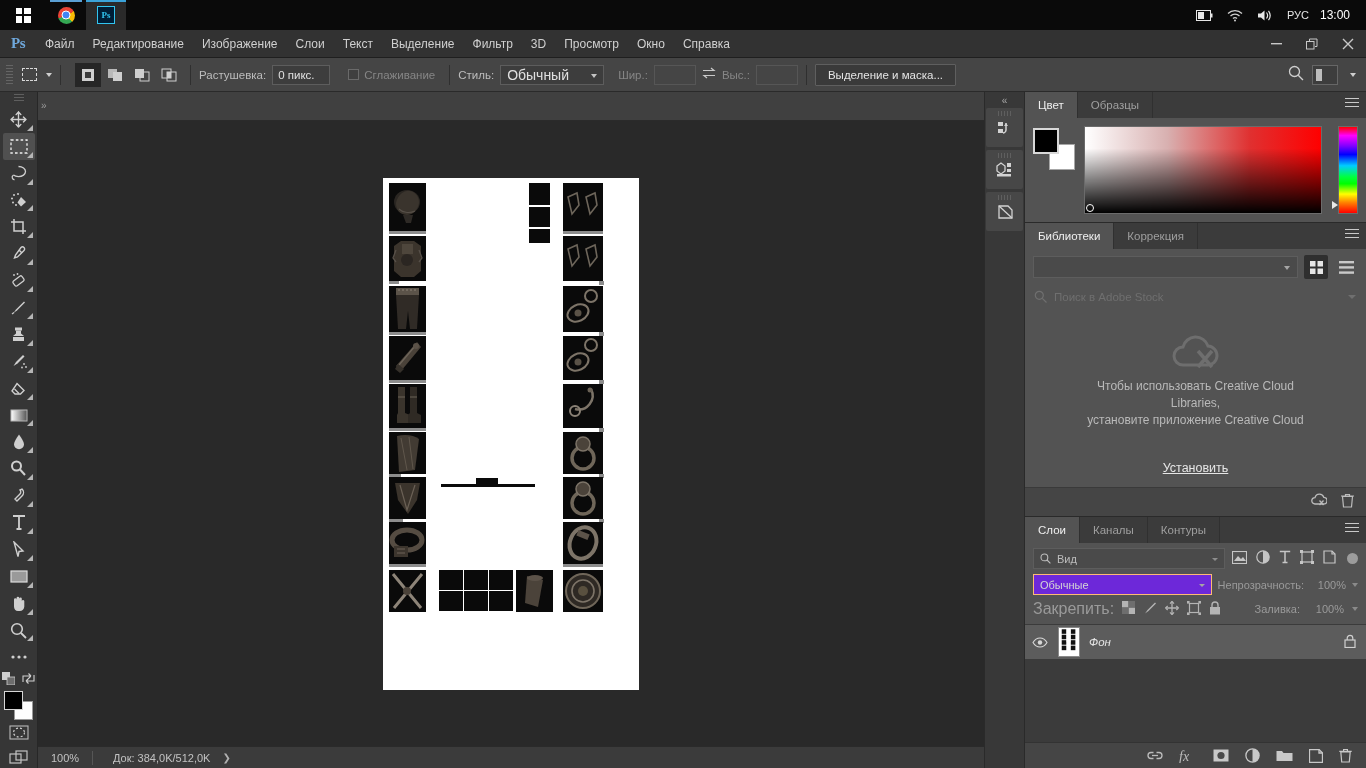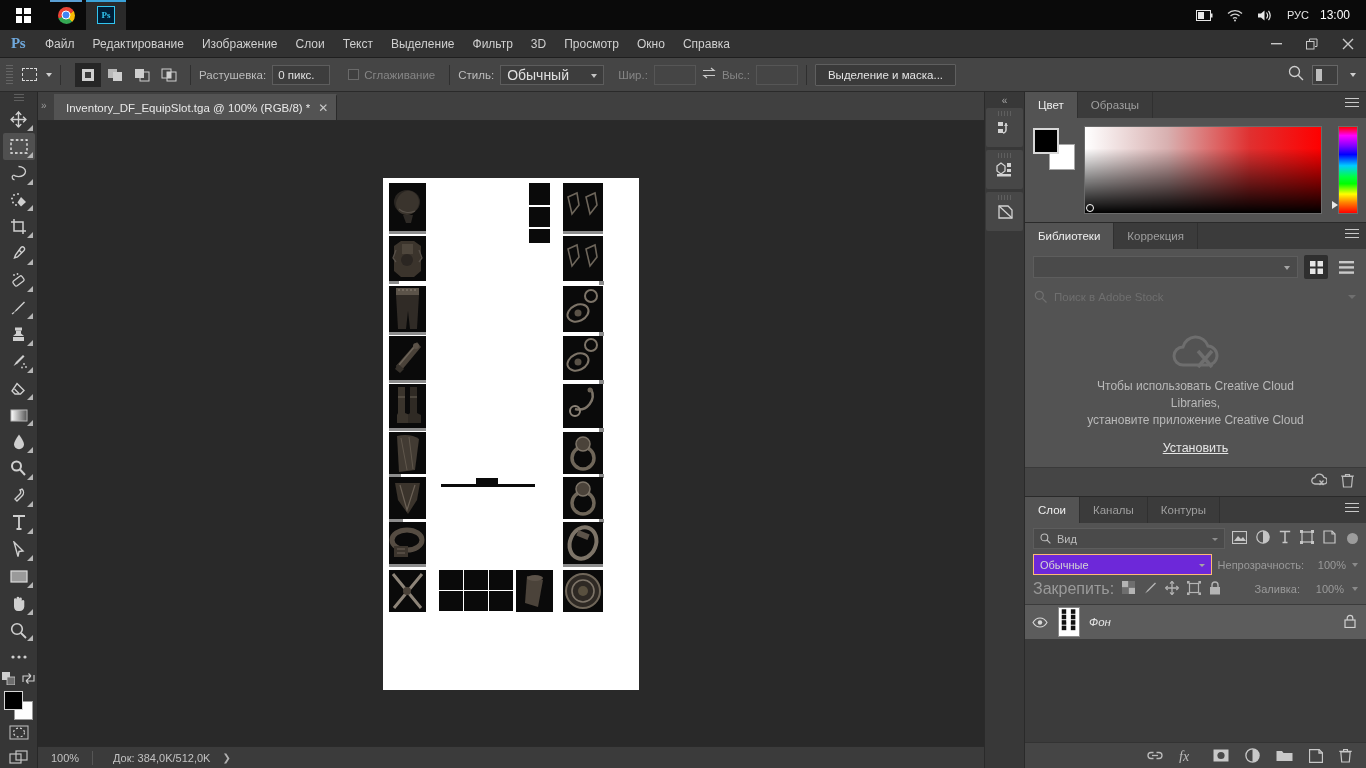--- a/index.html
+++ b/index.html
@@ -244,21 +244,21 @@
   .lib-search {
     display: flex; align-items: center; gap: 7px; height: 24px; padding: 0 9px;
     color: #6f6f6f; font-size: 11.5px; position: relative;
   }
   .lib-search::after {
     content:""; position: absolute; right: 10px; top: 10px;
     border-left: 4px solid transparent; border-right: 4px solid transparent; border-top: 4px solid #6f6f6f;
   }
   .lib-empty { text-align: center; padding: 24px 14px 12px; }
   .lib-empty p { color: #b9b9b9; font-size: 12px; line-height: 17px; }
-  .lib-link { display:inline-block; margin-top: 12px; color: #e6e6e6; font-size: 12.5px; text-decoration: underline; }
+  .lib-link { display:inline-block; margin-top: 32px; color: #e6e6e6; font-size: 12.5px; text-decoration: underline; }
   .lib-footer { display:flex; justify-content:flex-end; gap: 14px; padding: 5px 12px; background:#454545; border-top:1px solid #3a3a3a;}
 
   
   .lay-row { display: flex; align-items: center; gap: 7px; padding: 5px 8px; }
   .lay-filter {
     flex: 1; height: 21px; background: #4a4a4a; border: 1px solid #5d5d5d; display: flex;
     align-items: center; gap: 6px; padding: 0 6px; color: #bdbdbd; font-size: 11px; position: relative;
   }
   .lay-filter::after {
     content:""; position:absolute; right: 6px; top: 9px;
@@ -605,24 +605,20 @@
   <div class="screenmode">
     <svg width="20" height="15" viewBox="0 0 20 15">
         <rect x="1" y="4" width="11" height="9" fill="none" stroke="#c4c4c4" stroke-width="1.2"></rect>
         <rect x="7" y="1" width="11" height="9" fill="none" stroke="#c4c4c4" stroke-width="1.2"></rect>
       </svg>
   </div>
 </div>
 
 <div class="tabbar">
   <div class="tab-arrows">»</div>
-  <div class="doc-tab">
-    <span>Inventory_DF_EquipSlot.tga @ 100% (RGB/8) *</span>
-    <span class="x">✕</span>
-  </div>
 </div>
 
 <div class="canvas-area">
   <div class="artboard">
 
     <div class="slot" style="left:6px;top:5px;width:37px;height:48px;">
       <svg class="art" viewBox="0 0 37 48">
           <ellipse cx="18" cy="19" rx="13" ry="12" fill="#2a2622"></ellipse>
           <path d="M7 20c2-9 9-13 14-12 6 1 9 6 9 12-1 7-6 12-12 12-7 0-11-5-11-12z" fill="#3a342d"></path>
           <path d="M10 26c3 3 10 5 16 2" stroke="#575049" fill="none" stroke-width="1.2"></path>

